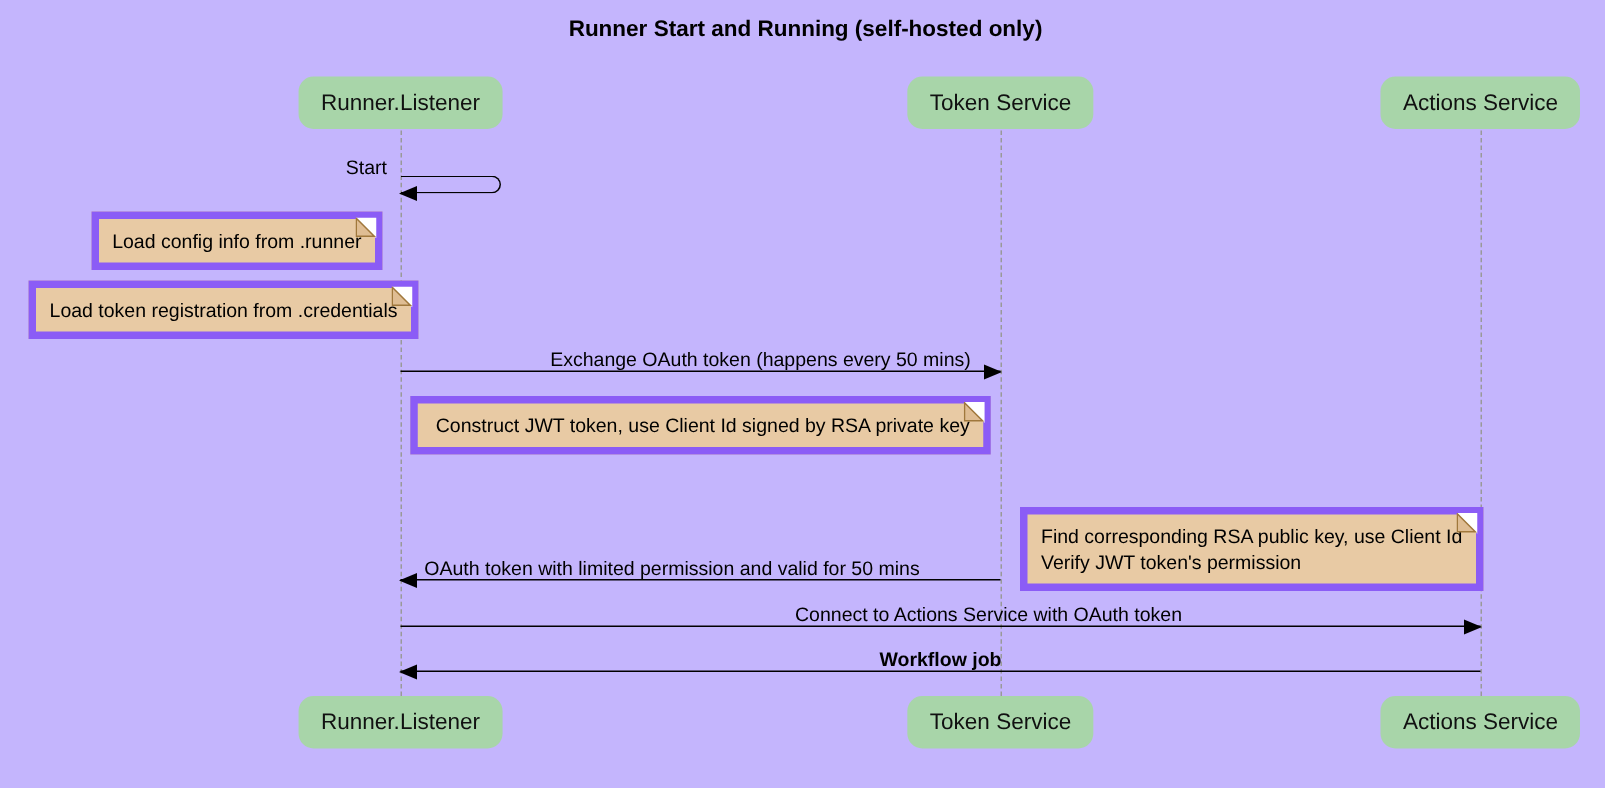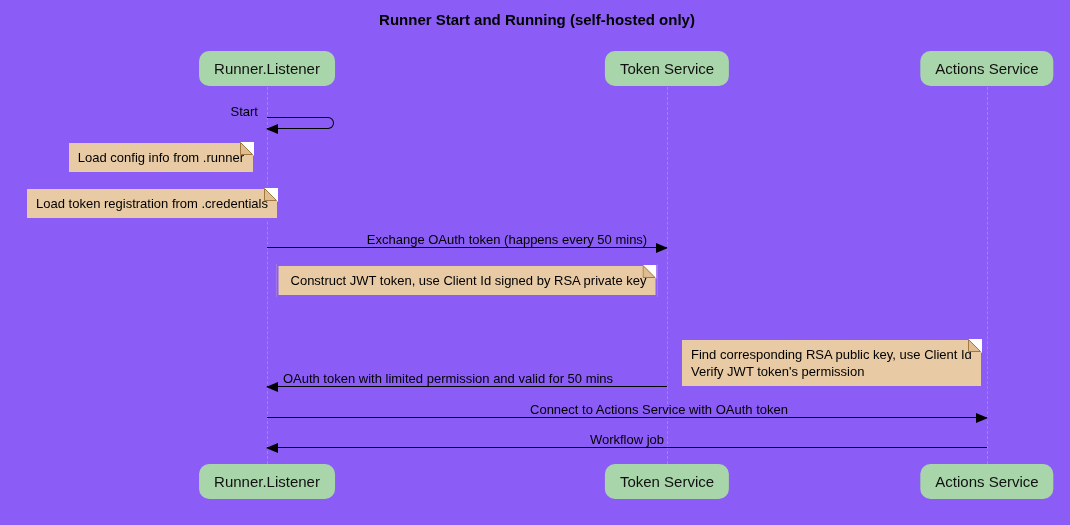--- a/index.html
+++ b/index.html
@@ -1,17 +1,17 @@
 <!DOCTYPE html>
 <html><head>
 <meta charset="utf-8">
 <style>
   html,body{margin:0;padding:0;background:#ffffff;}
   .canvas{
-    position:relative;width:1070px;height:525px;background:#8b5cf6;
+    position:relative;width:1070px;height:525px;background:#c4b5fd;
     font-family:"Liberation Sans", sans-serif;color:#000;overflow:hidden;
   }
   .title{
     position:absolute;left:537px;top:11px;transform:translateX(-50%);
     font-size:15px;font-weight:bold;white-space:nowrap;
   }
   .lifeline{
     position:absolute;top:87px;height:377px;width:0;
     border-left:1px dashed #999999;
   }
@@ -40,21 +40,21 @@
   .self-loop{
     position:absolute;left:267px;top:117px;width:66px;height:10px;
     border:1px solid #000;border-left:none;border-radius:0 8px 8px 0;
   }
   .self-loop .head{
     position:absolute;left:-1px;bottom:-6px;width:0;height:0;
     border-top:5px solid transparent;border-bottom:5px solid transparent;
     border-right:12px solid #000;
   }
   .note{
-    position:absolute;background:#E8CAA4;border:2px solid #8b5cf6;
+    position:absolute;background:#E8CAA4;border:5px solid #8b5cf6;
     font-size:13px;line-height:17px;padding:6px 9px;white-space:nowrap;
   }
   .note .line{display:block;}
   .dogear{position:absolute;top:-1px;right:-1px;}
   .center{transform:translateX(-50%);padding-left:12px;}
 </style>
 </head>
 <body>
 
 <div class="canvas">
@@ -115,21 +115,21 @@
   <div class="msg-label" style="left:448px;top:372px;">OAuth token with limited permission and valid for 50 mins</div>
   <div class="msg-line" style="left:267px;top:386px;width:400px;">
     <span class="head head-left"></span>
   </div>
 
   <div class="msg-label" style="left:659px;top:403px;">Connect to Actions Service with OAuth token</div>
   <div class="msg-line" style="left:267px;top:417px;width:720px;">
     <span class="head head-right"></span>
   </div>
 
-  <div class="msg-label" style="left:627px;top:433px;">Workflow job</div>
+  <div class="msg-label" style="left:627px;top:433px;font-weight:bold;">Workflow job</div>
   <div class="msg-line" style="left:267px;top:447px;width:720px;">
     <span class="head head-left"></span>
   </div>
 
   <div class="participant p-bottom" style="left:267px;">Runner.Listener</div>
   <div class="participant p-bottom" style="left:667px;">Token Service</div>
   <div class="participant p-bottom" style="left:987px;">Actions Service</div>
 
 </div>
 

